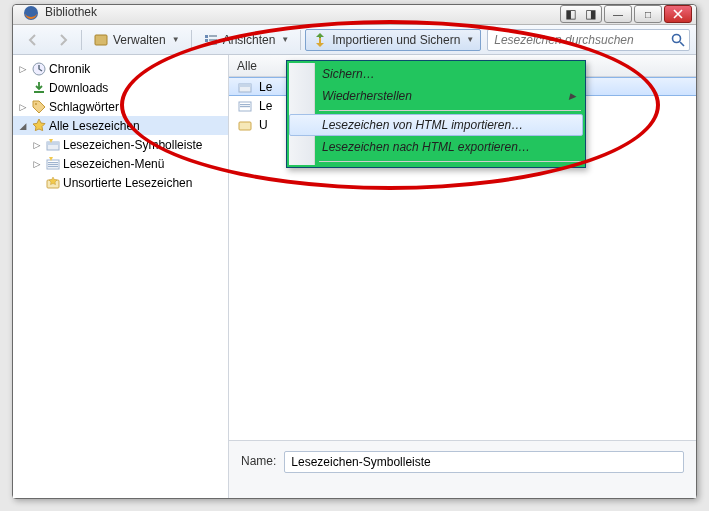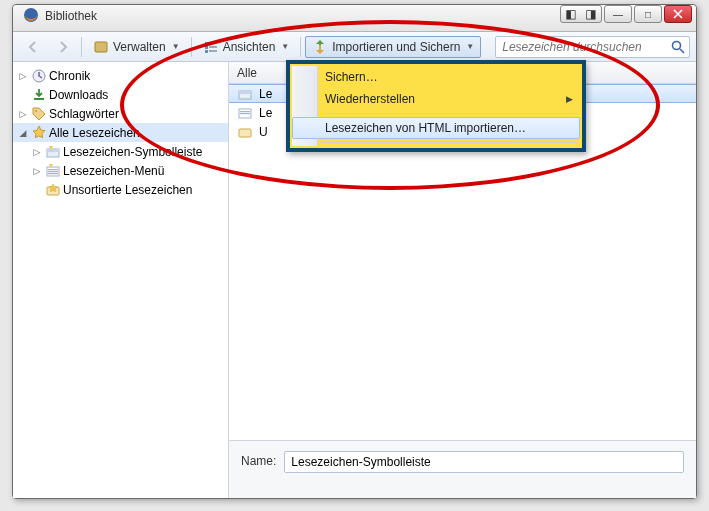--- a/index.html
+++ b/index.html
@@ -8,23 +8,23 @@
   .window {
     position: absolute; left: 12px; top: 4px; width: 685px; height: 495px;
     background: #fff; border: 1px solid #6a6a6a; border-radius: 4px;
     box-shadow: 2px 2px 6px rgba(0,0,0,0.3);
     display: flex; flex-direction: column;
     overflow: visible;
   }
 
   
   .titlebar {
-    height: 27px; background: linear-gradient(#f7f7f7,#e4e4e4);
+    height: 20px; background: linear-gradient(#f7f7f7,#e4e4e4);
     border-bottom: 1px solid #b5b5b5; border-radius: 4px 4px 0 0;
-    display: flex; align-items: flex-end; padding: 8px 4px;
+    display: flex; align-items: flex-start; padding: 0 4px;
   }
   .titlebar .app-icon { width: 16px; height: 16px; margin: 0 6px; }
   .titlebar .title { flex: 1; color: #333; }
   .titlebar .winbtns { display: flex; gap: 0; }
   .winbtn {
     width: 28px; height: 18px; border: 1px solid #888; border-radius: 3px;
     margin-left: 2px; display: flex; align-items: center; justify-content: center;
     background: linear-gradient(#fdfdfd,#dcdcdc); font-size: 10px; color:#333;
   }
   .winbtn.double { width: 42px; display:flex; }
@@ -40,21 +40,21 @@
   }
   .tbtn {
     height: 22px; padding: 0 6px; display: flex; align-items: center; gap: 4px;
     border: 1px solid transparent; border-radius: 2px; color:#333;
   }
   .tbtn.disabled { color:#aaa; }
   .tbtn .caret { font-size: 8px; color:#555; margin-left:2px; }
   .tbtn.pressed { background: linear-gradient(#e9f0fa,#d2e1f5); border:1px solid #7da2ce;justify-content:space-between; }
   .sep { width:1px; height:20px; background:#c3cbd6; margin:0 2px; }
 
-  .searchwrap { flex:1; margin-left:12px; position:relative; }
+  .searchwrap { flex:1; margin-left:4px; position:relative; }
   .searchbox {
     width:100%; height:22px; border:1px solid #b5c3d6; border-radius:2px;
     padding: 2px 22px 2px 6px; color:#888; font-style: italic;
     background:#fff;
   }
   .searchicon { position:absolute; right:4px; top:3px; width:16px; height:16px; color:#3a66a7; }
 
   
   .body { flex:1; display:flex; min-height:0; }
   .sidebar {
@@ -87,22 +87,22 @@
   }
   .detailpane label { color:#333; padding-top:3px; }
   .detailpane input {
     flex:1; height:22px; border:1px solid #b5c3d6; border-radius:2px; padding:2px 6px;
     background:#fff;
   }
 
   
   .menu {
     position:absolute; left:273px; top:55px; width:300px;
-    background:#fde047; border:4px solid #0c4a6e; box-shadow:2px 3px 6px rgba(0,0,0,0.3);
-    padding:2px; z-index:50;
+    background:#22c55e; border:1px solid #0c4a6e; box-shadow:2px 3px 6px rgba(0,0,0,0.3);
+    padding:2px; z-index:50;font-style:italic;
   }
   .menu .gutter { position:absolute; left:2px; top:2px; bottom:2px; width:26px;
     background:linear-gradient(to right,#f2f4f7,#e5e9ef); border-right:1px solid #d5d5d5;}
   .menu-item {
     position:relative; height:22px; display:flex; align-items:center;
     padding-left:32px; padding-right:18px; color:#222; border:1px solid transparent;
     border-radius:2px;
   }
   .menu-item.hover { background:linear-gradient(#eaf3ff,#d5e7fe); border-color:#a2c0e8; }
   .menu-item .sub { position:absolute; right:6px; font-size:9px; color:#444; }
@@ -328,18 +328,21 @@
       <span>Sichern…</span>
     </div>
     <div class="menu-item">
       <span>Wiederherstellen</span>
       <span class="sub">▶</span>
     </div>
     <div class="menu-sep"></div>
     <div class="menu-item hover">
       <span>Lesezeichen von HTML importieren…</span>
     </div>
+    <div class="menu-item">
+      <span>Lesezeichen nach HTML exportieren…</span>
+    </div>
     <div class="menu-sep"></div>
   </div>
 
 </div>
 
 <div class="annot" style="left:120px; top:20px; width:540px; height:170px;"></div>
 
 </body></html>

